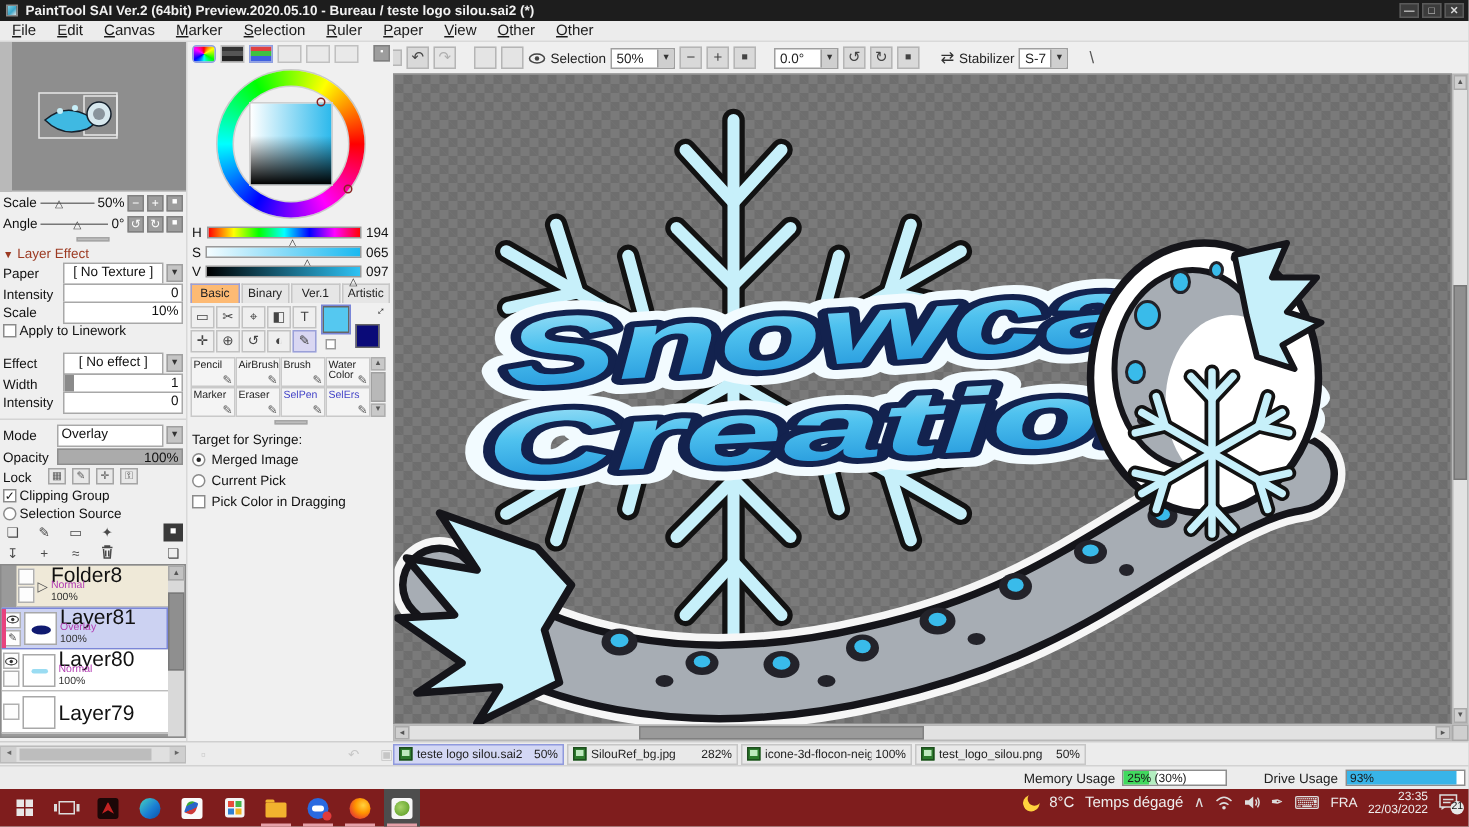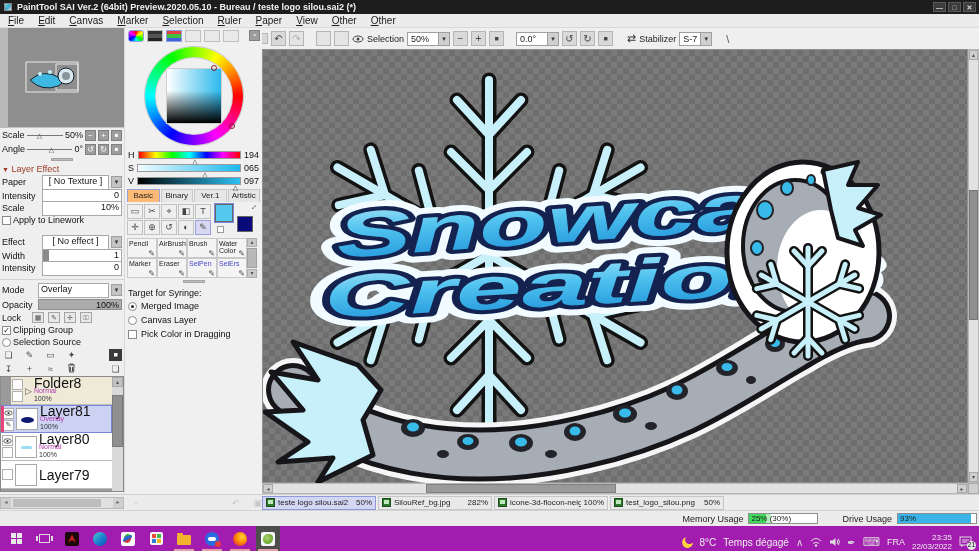--- a/index.html
+++ b/index.html
@@ -123,21 +123,21 @@
   .dtab .fico::after { content:''; position:absolute; left:1px; top:1px; width:5px; height:4px; background:#bfe8bf; }
   .dtab .tname { flex:1; white-space:nowrap; overflow:hidden; font-size:8px; }
   .dtab .tzoom { font-size:8px; }
   
   .statusbar { position:absolute; left:0; top:510px; width:979px; height:16px; background:#ececec; border-top:1px solid #d2d2d2; display:flex; align-items:center; justify-content:flex-end; gap:5px; font-size:9px; color:#222; padding-right:2px; }
   .meter { width:70px; height:11px; border:1px solid #8d8d8d; background:#fff; position:relative; font-size:8px; }
   .meter.wide { width:80px; }
   .meter .fill { position:absolute; top:0; height:100%; }
   .meter .mtext { position:absolute; left:2px; top:0; line-height:10px; color:#1a1a1a; white-space:nowrap; }
   
-  .taskbar { position:absolute; left:0; top:526px; width:979px; height:25px; background:#a21caf; display:flex; align-items:flex-end; color:#eee; }
+  .taskbar { position:absolute; left:0; top:526px; width:979px; height:25px; background:#7f1d1d; display:flex; align-items:flex-start; color:#eee; }
   .tb-ico { width:24px; height:25px; display:flex; align-items:center; justify-content:center; position:relative; margin-left:4px; }
   .tb-ico.active { background:#4d4d4d; }
   .runbar { position:absolute; bottom:0; left:2px; width:20px; height:2px; background:#e6a0a8; }
   .win-logo { width:11px; height:11px; display:grid; grid-template-columns:5px 5px; grid-template-rows:5px 5px; gap:1px; }
   .win-logo span { background:#e8e8e8; }
   .tview { width:11px; height:9px; border:1px solid #ddd; position:relative; }
   .tview::before, .tview::after { content:''; position:absolute; top:1px; width:2px; height:5px; background:#ddd; }
   .tview::before { left:-4px; } .tview::after { right:-4px; }
   .redapp { width:14px; height:14px; background:#1c0707; border-radius:2px; position:relative; }
   .redapp::after { content:''; position:absolute; left:3px; top:3px; width:8px; height:8px; background:#c42222; clip-path:polygon(0 100%,50% 0,100% 100%,50% 70%); }
@@ -494,21 +494,21 @@
     </div>
   </div>
   <div class="handle"></div>
   <div class="syr-label">Target for Syringe:</div>
   <div class="syr-row">
     <div class="radio on"></div>
     <span>Merged Image</span>
   </div>
   <div class="syr-row">
     <div class="radio"></div>
-    <span>Canvas Layer</span>
+    <span>Current Pick</span>
   </div>
   <div class="syr-row">
     <div class="cb"></div>
     <span>Pick Color in Dragging</span>
   </div>
 </div>
 
 <div class="canvas-area">
   <svg width="706" height="433" viewBox="0 0 706 433">
     <defs>

